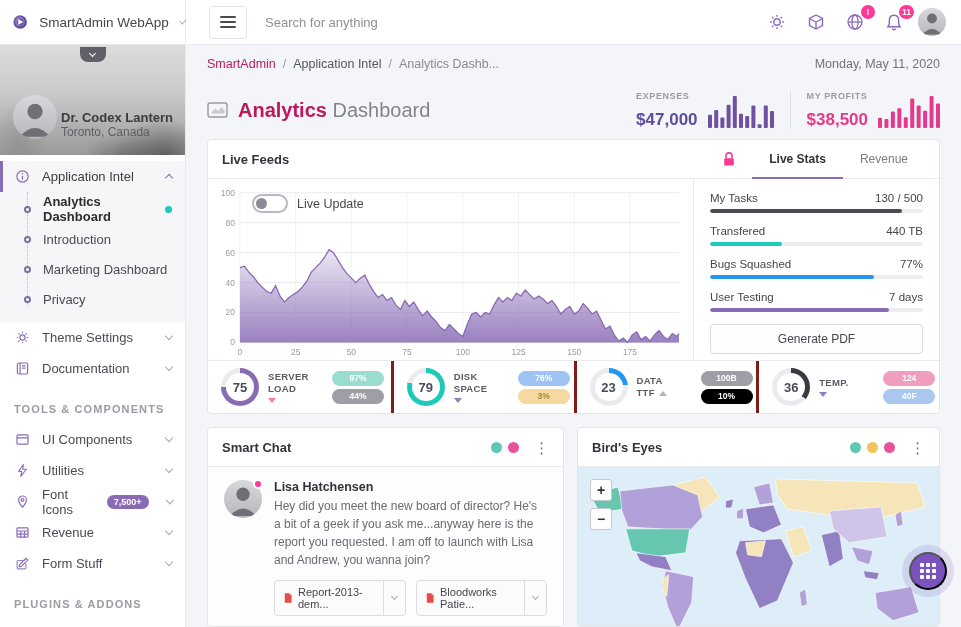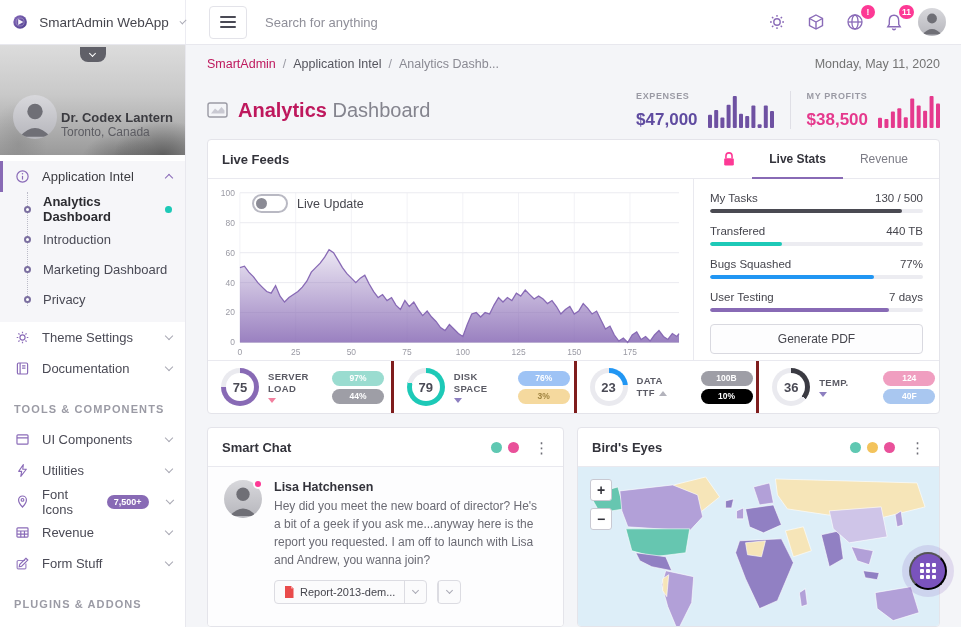--- a/index.html
+++ b/index.html
@@ -586,20 +586,27 @@
                     <path d="M1 0 H7 L9.5 2.5 V12 H1 Z" fill="#e94b4b"></path>
                       <path d="M7 0 L9.5 2.5 H7 Z" fill="#f7a6a6"></path>
                   </svg>
                   <span>Report-2013-dem...</span>
                 </span>
                 <span class="chip-caret">
                     <span class="chev" style="width:5px;height:5px"></span>
                   </span>
               </div>
               <div class="chip">
+                <span class="chip-main">
+                  <svg width="10" height="12" viewBox="0 0 10 12">
+                    <path d="M1 0 H7 L9.5 2.5 V12 H1 Z" fill="#e94b4b"></path>
+                      <path d="M7 0 L9.5 2.5 H7 Z" fill="#f7a6a6"></path>
+                  </svg>
+                  <span>Bloodworks Patie...</span>
+                </span>
                 <span class="chip-caret">
                     <span class="chev" style="width:5px;height:5px"></span>
                   </span>
               </div>
             </div>
           </div>
         </div>
 
       </div>
     </section>

